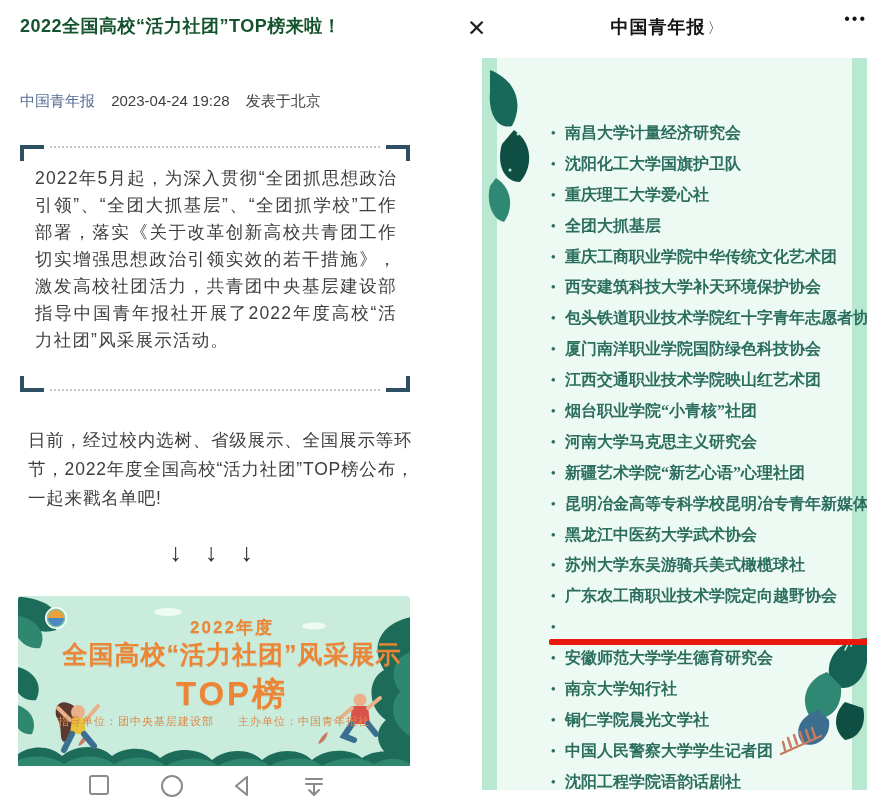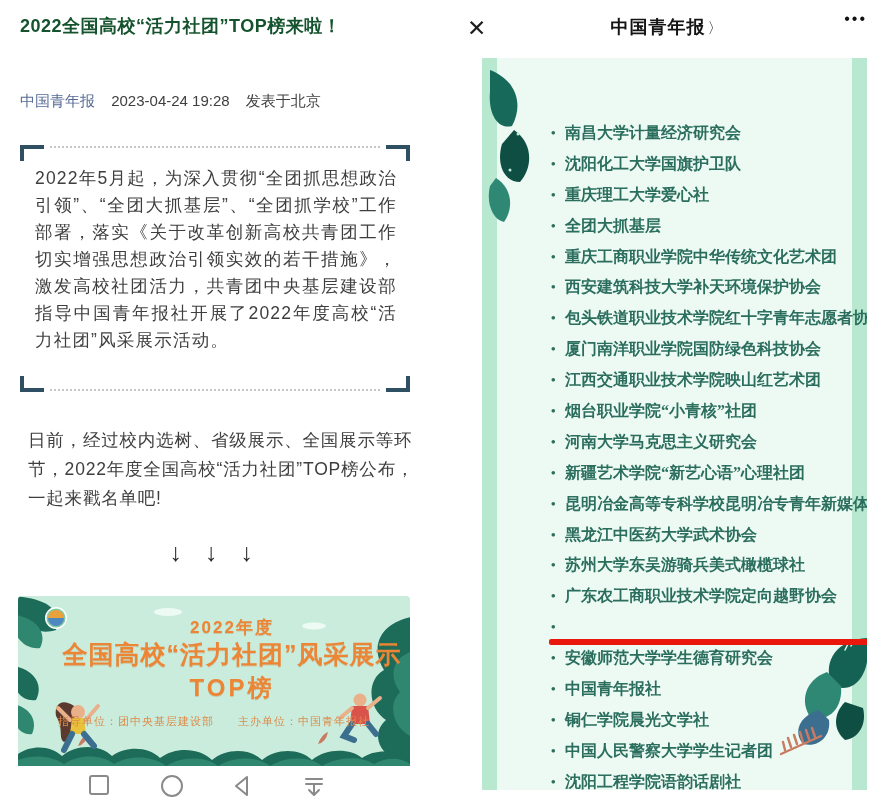--- a/index.html
+++ b/index.html
@@ -26,21 +26,21 @@
 
   .article-paragraph{position:absolute;left:20px;top:426px;width:404px;font-size:17.5px;line-height:29px;color:#3e3e3e;letter-spacing:.8px;margin-left:8px;}
   .down-arrows{position:absolute;left:0;top:538px;width:430px;text-align:center;font-size:25px;color:#2b2b2b;letter-spacing:8px;}
 
   
   .banner{position:absolute;left:18px;top:596px;width:392px;height:172px;background:#c9ecdc;border-radius:4px;overflow:hidden;}
   .banner svg{position:absolute;}
   .banner-text{position:absolute;left:0;right:0;text-align:center;color:#ec8636;font-weight:700;text-shadow:0 1px 0 rgba(190,100,20,.25);margin-left:36px;}
   .banner-year{top:20px;font-size:17px;letter-spacing:2px;}
   .banner-main{top:42px;font-size:25px;letter-spacing:1px;}
-  .banner-top{top:76px;font-size:24px;letter-spacing:3px;}
+  .banner-top{top:76px;font-size:33px;letter-spacing:3px;}
   .banner-credits{position:absolute;left:0;right:0;top:118px;text-align:center;font-size:11px;color:#dd8a48;letter-spacing:1px;font-weight:400;}
 
   
   #right-pane{position:absolute;left:445px;top:0;width:444px;height:807px;background:#fff;}
   .viewer-header{position:absolute;left:0;top:0;width:444px;height:58px;background:#fff;}
   .close-btn{position:absolute;left:22px;top:13px;font-size:23px;color:#1d1d1d;line-height:30px;font-weight:400;}
   .viewer-title{position:absolute;left:0;right:0;top:15px;text-align:center;font-size:18px;color:#141414;font-weight:600;letter-spacing:1px;}
   .viewer-title .chev{font-weight:400;font-size:15px;color:#2a2a2a;margin-left:2px;}
   .menu-btn{position:absolute;right:22px;top:10px;font-size:16px;letter-spacing:2px;color:#111;}
 
@@ -187,21 +187,21 @@
           <div class="club-item"><span class="bullet">•</span><span>江西交通职业技术学院映山红艺术团</span></div>
           <div class="club-item"><span class="bullet">•</span><span>烟台职业学院“小青核”社团</span></div>
           <div class="club-item"><span class="bullet">•</span><span>河南大学马克思主义研究会</span></div>
           <div class="club-item"><span class="bullet">•</span><span>新疆艺术学院“新艺心语”心理社团</span></div>
           <div class="club-item"><span class="bullet">•</span><span>昆明冶金高等专科学校昆明冶专青年新媒体中心</span></div>
           <div class="club-item"><span class="bullet">•</span><span>黑龙江中医药大学武术协会</span></div>
           <div class="club-item"><span class="bullet">•</span><span>苏州大学东吴游骑兵美式橄榄球社</span></div>
           <div class="club-item"><span class="bullet">•</span><span>广东农工商职业技术学院定向越野协会</span></div>
           <div class="club-item highlighted"><span class="bullet">•</span></div>
           <div class="club-item"><span class="bullet">•</span><span>安徽师范大学学生德育研究会</span></div>
-          <div class="club-item"><span class="bullet">•</span><span>中国青年报社</span></div>
+          <div class="club-item"><span class="bullet">•</span><span>南京大学知行社</span></div>
           <div class="club-item"><span class="bullet">•</span><span>铜仁学院晨光文学社</span></div>
           <div class="club-item"><span class="bullet">•</span><span>中国人民警察大学学生记者团</span></div>
           <div class="club-item"><span class="bullet">•</span><span>沈阳工程学院语韵话剧社</span></div>
         </div>
     </div>
   </div>
 
   <div class="navbar">
     <svg class="nav-icon" style="left:88px;" width="22" height="22" viewBox="0 0 22 22">
         <rect x="2" y="2" width="18" height="18" rx="2" fill="none" stroke="#8a8a8a" stroke-width="2"></rect>

